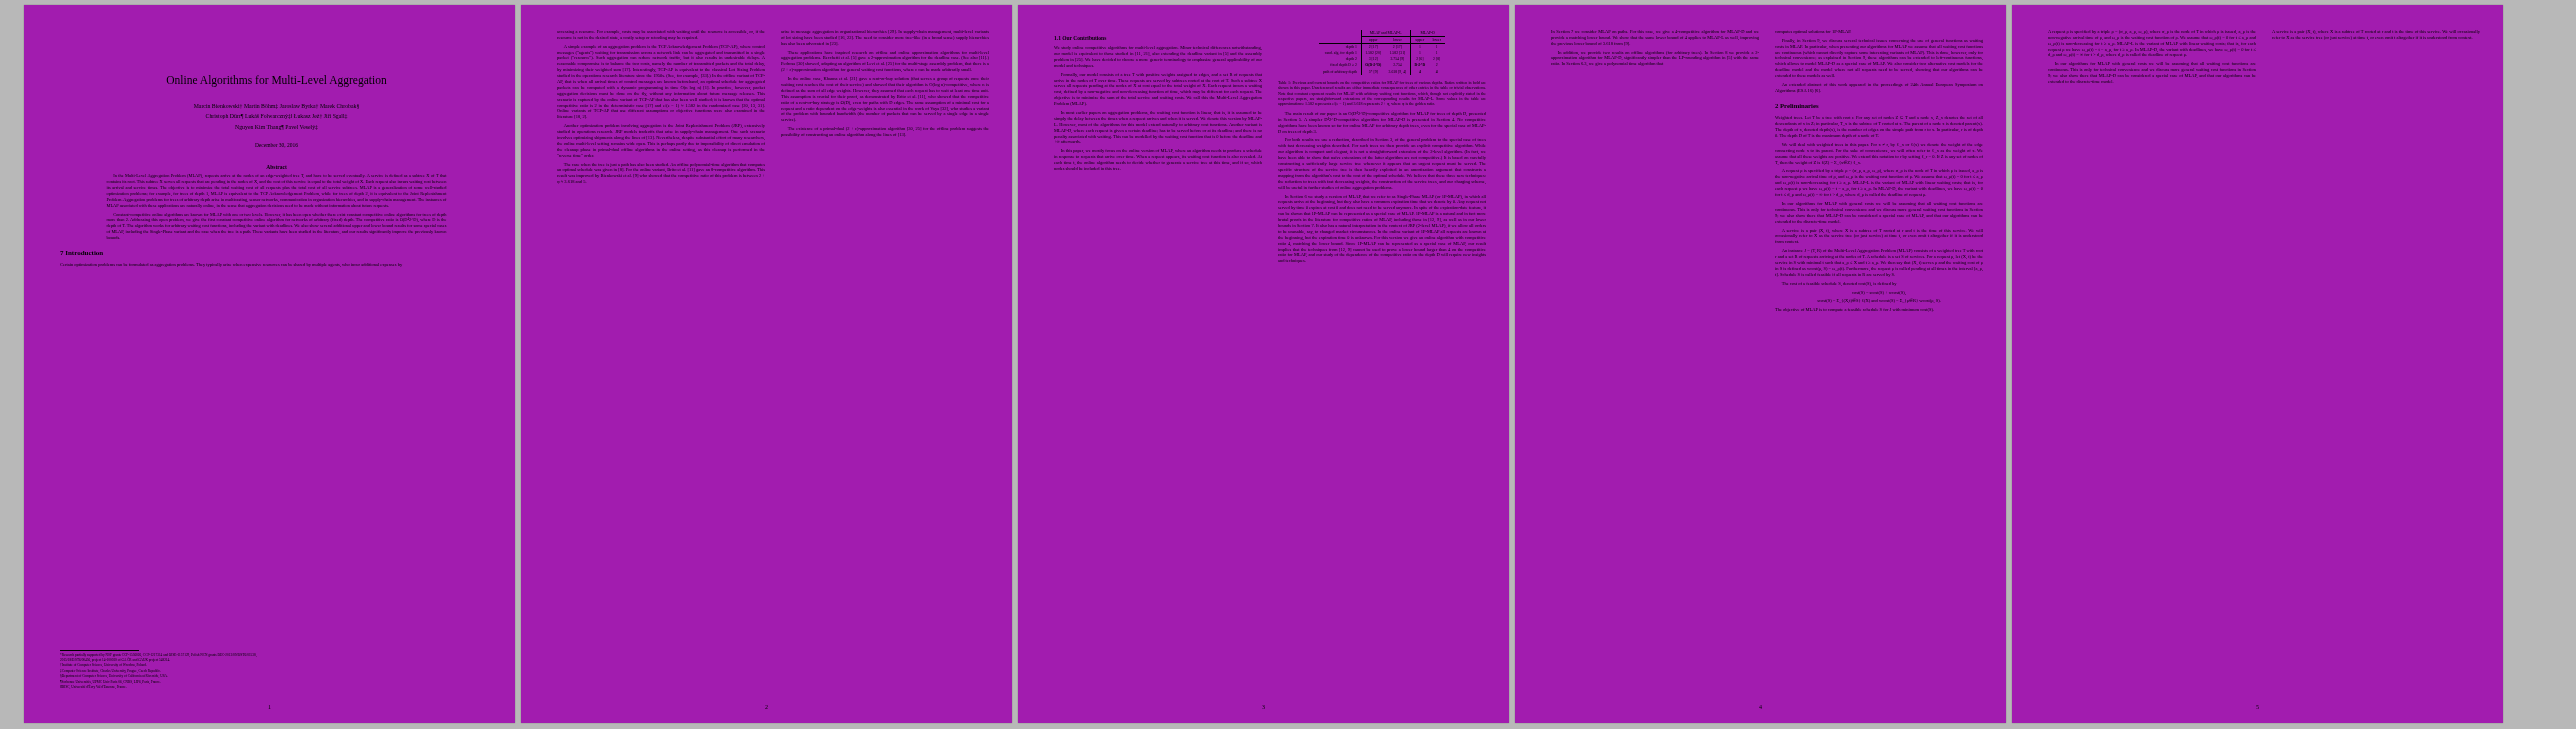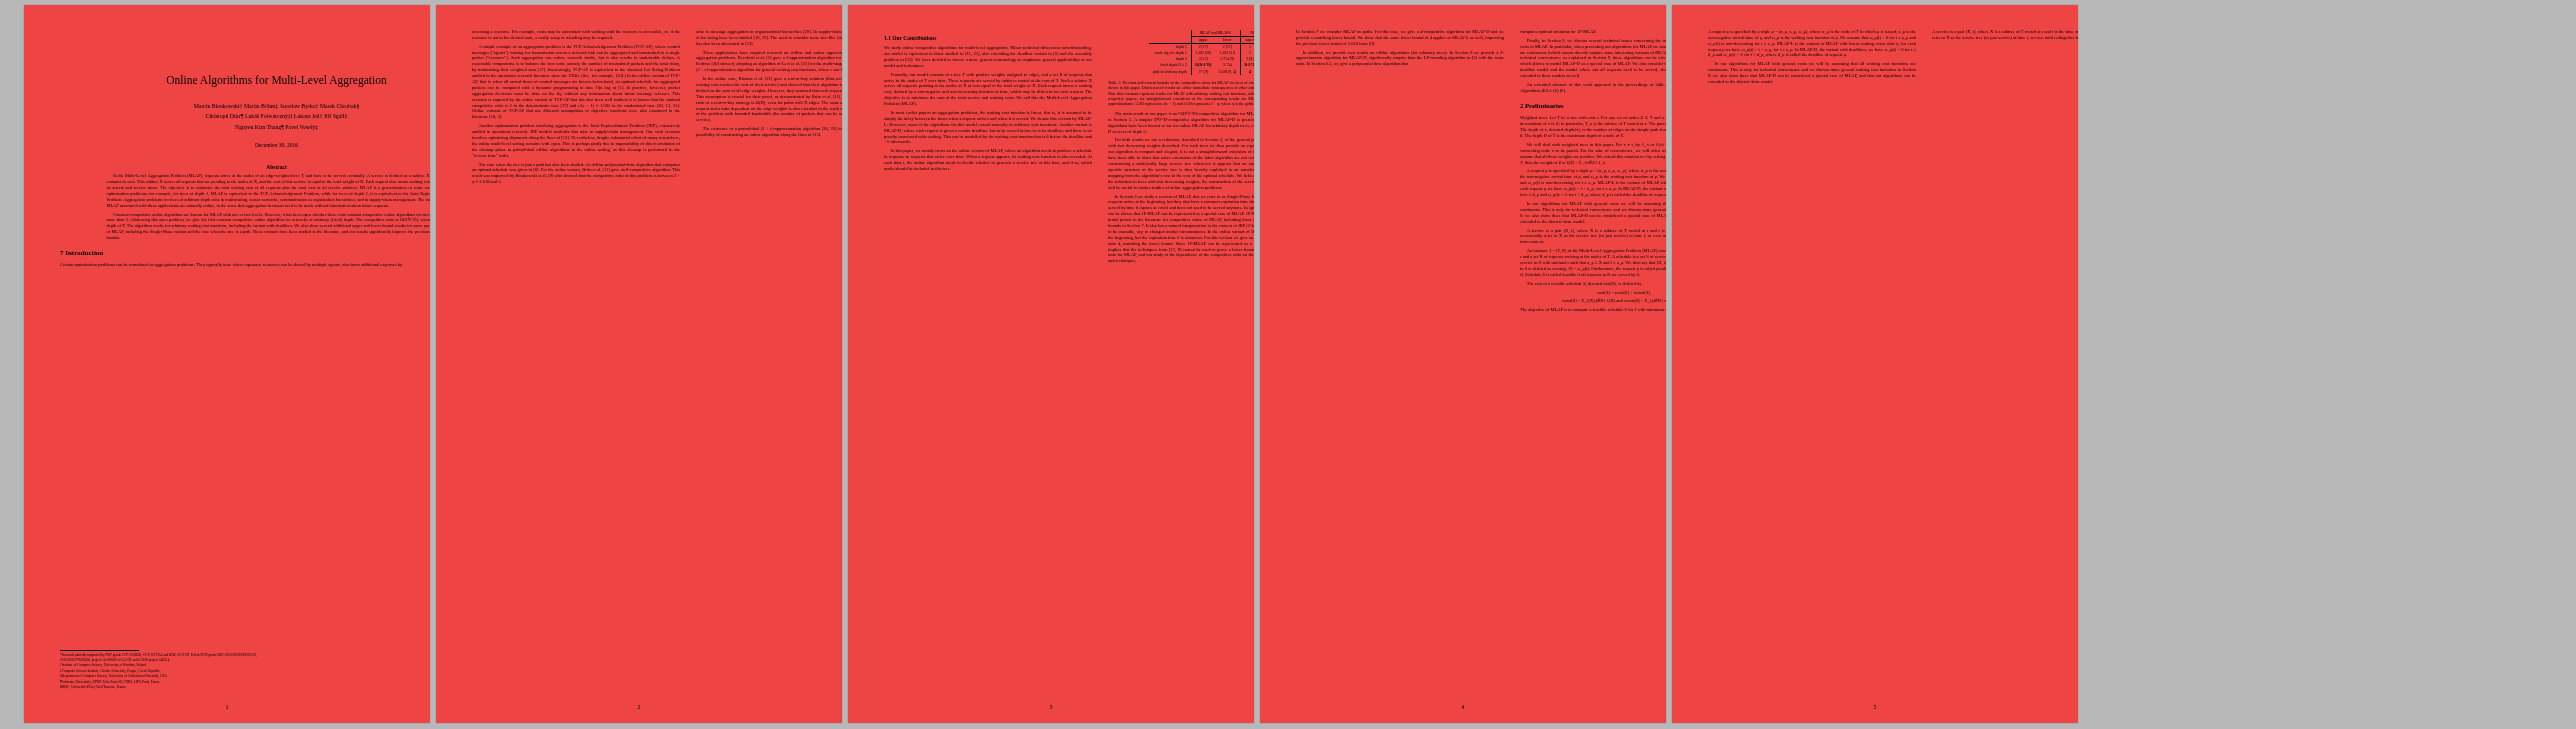--- a/index.html
+++ b/index.html
@@ -7,21 +7,21 @@
   #sheet{width:2576px;height:729px;position:relative;background:#b8b8b8;overflow:hidden;}
   .arxiv-strip{position:absolute;left:0;top:0;width:23px;height:729px;color:#222;}
   .arxiv-strip span{
     position:absolute; left:-200px; top:328px; width:462px;
     transform:rotate(-90deg); transform-origin:center center;
     font-family:"Liberation Serif", serif; font-size:10.3px; letter-spacing:0.1px; white-space:nowrap;
     text-align:center;
   }
   .pages{position:absolute;left:24px;top:4.9px;display:flex;gap:6px;}
   .page{
-    width:406px;height:718px;background:#ef4444;position:relative;
+    width:491px;height:718px;background:#a21caf;position:relative;
     box-shadow:0 0 1.2px rgba(0,0,0,.35);
     overflow:hidden;
   }
   .inner{position:absolute;left:36px;top:24px;width:433px;height:644px;}
   .pg-num{position:absolute;bottom:13.4px;left:0;width:100%;text-align:center;font-size:6px;color:#000;}
   .cols{display:flex;gap:16px;}
   .col{width:208px;}
   .t{font-size:4.5px;line-height:1.31;text-align:justify;color:#000;}
   .t p{margin:0 0 3px 0;text-indent:6.7px;}
   .t p.noind{text-indent:0;}

